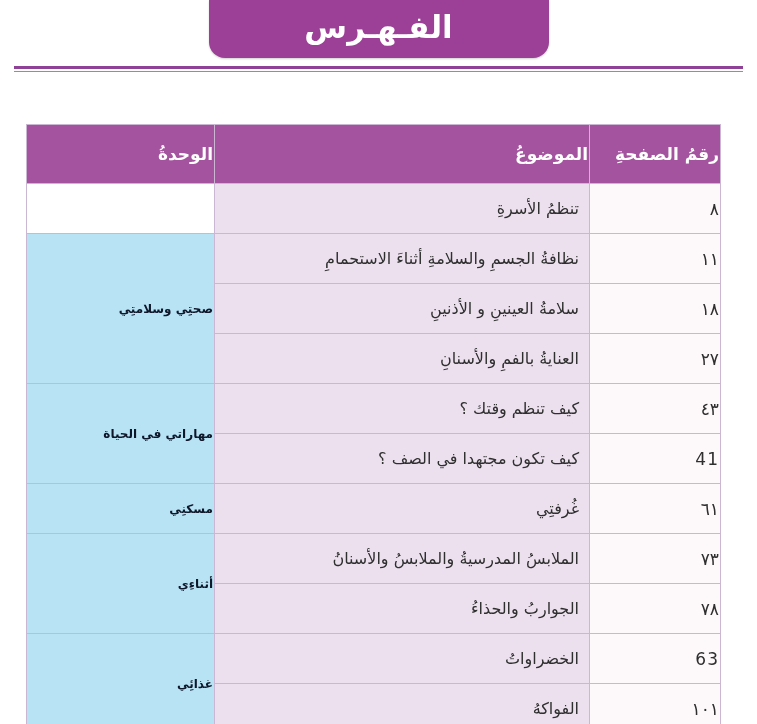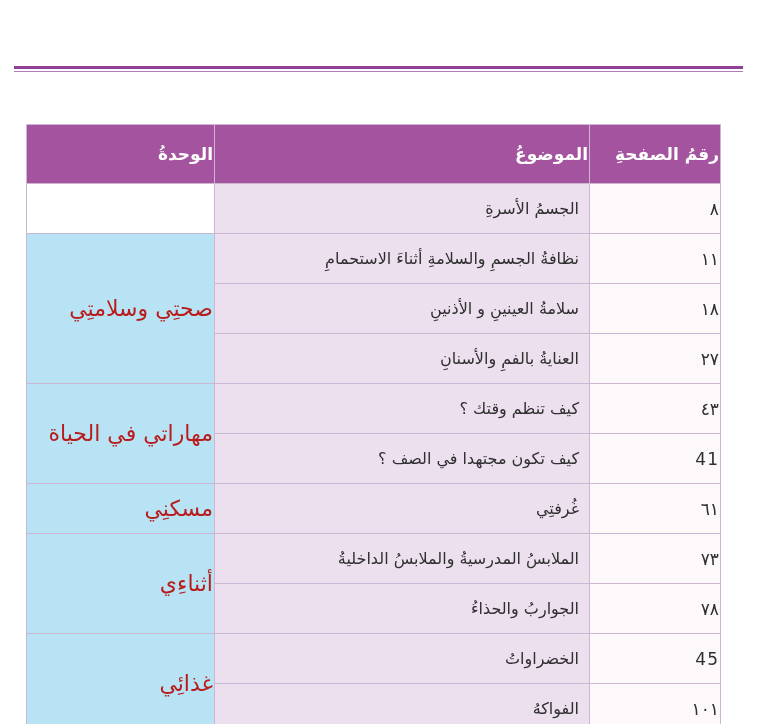--- a/index.html
+++ b/index.html
@@ -97,53 +97,56 @@
   }
   td.topic {
     background: #ece0ef;
     font-size: 16px;
     color: #2f2f2f;
     padding: 0 10px;
     height: 47px;
   }
   td.unit {
     background: #b7e3f4;
-    font-size: 22px;
-    font-weight: normal;
-    color: #b91c1c;
+    font-size: 12px;
+    font-weight: bold;
+    color: #0f172a;
     height: 47px;
   }
   td.unit-empty {
     background: #ffffff;
     border-top-color: #ffffff;
     border-left-color: #ffffff;
     border-right-color: #ffffff;
   }
 </style>
 </head>
 <body>
 
 <div class="header-wrap">
+  <div class="title-plate">
+    <span class="title-text">الفـهـرس</span>
+  </div>
   <div class="rule-top"></div>
   <div class="rule-bottom"></div>
 </div>
 
 <div class="table-area">
   <table class="toc">
     <thead>
       <tr>
         <th class="col-page">رقمُ الصفحةِ</th>
         <th class="col-topic">الموضوعُ</th>
         <th class="col-unit">الوحدةُ</th>
       </tr>
     </thead>
     <tbody id="toc-body">
         <tr>
           <td class="page">٨</td>
-          <td class="topic">الجسمُ الأسرةِ</td>
+          <td class="topic">تنظمُ الأسرةِ</td>
           <td class="unit unit-empty" rowspan="1"></td>
         </tr>
         <tr>
           <td class="page">١١</td>
           <td class="topic">نظافةُ الجسمِ والسلامةِ أثناءَ الاستحمامِ</td>
           <td class="unit" rowspan="3">صحتِي وسلامتِي</td>
         </tr>
         <tr>
           <td class="page">١٨</td>
           <td class="topic">سلامةُ العينينِ و الأذنينِ</td>
@@ -161,29 +164,29 @@
           <td class="page">41</td>
           <td class="topic">كيف تكون مجتهدا في الصف ؟</td>
         </tr>
         <tr>
           <td class="page">٦١</td>
           <td class="topic">غُرفتِي</td>
           <td class="unit" rowspan="1">مسكنِي</td>
         </tr>
         <tr>
           <td class="page">٧٣</td>
-          <td class="topic">الملابسُ المدرسيةُ والملابسُ الداخليةُ</td>
+          <td class="topic">الملابسُ المدرسيةُ والملابسُ والأسنانُ</td>
           <td class="unit" rowspan="2">أثناءِي</td>
         </tr>
         <tr>
           <td class="page">٧٨</td>
           <td class="topic">الجواربُ والحذاءُ</td>
         </tr>
         <tr>
-          <td class="page">45</td>
+          <td class="page">63</td>
           <td class="topic">الخضراواتُ</td>
           <td class="unit" rowspan="2">غذائِي</td>
         </tr>
         <tr>
           <td class="page">١٠١</td>
           <td class="topic">الفواكهُ</td>
         </tr>
       </tbody>
   </table>
 </div>

